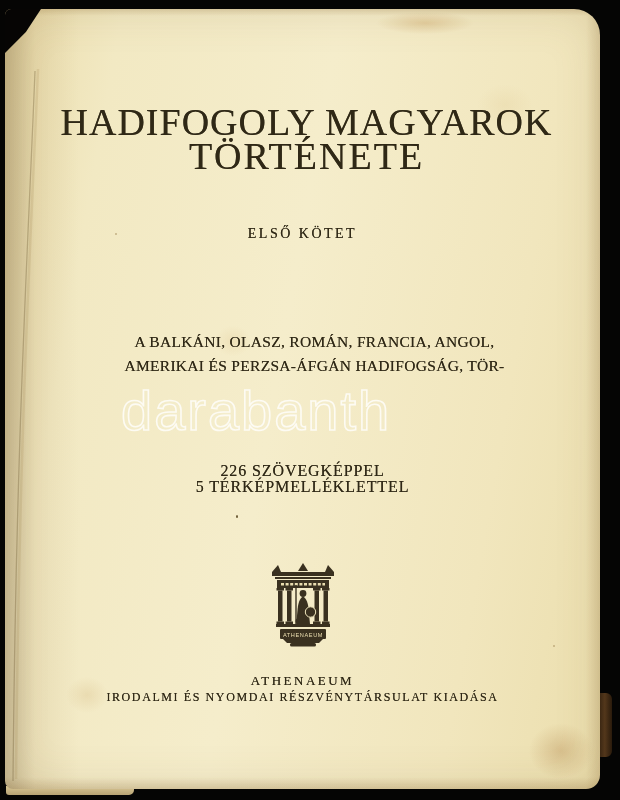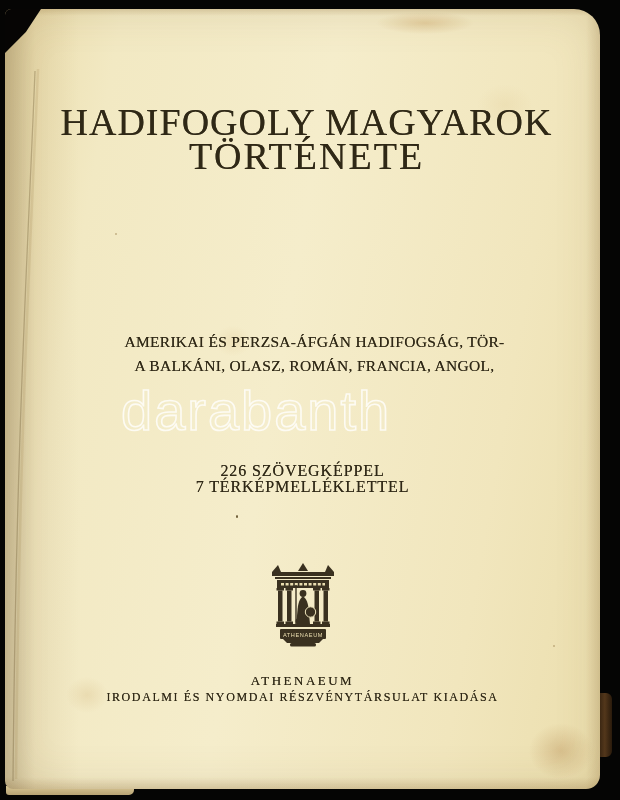--- a/index.html
+++ b/index.html
@@ -76,29 +76,30 @@
 <div class="photo">
 
   <div class="cover-edge"></div>
   <div class="under-page"></div>
 
   <div class="page">
 
     <div class="centered ink title-line1">HADIFOGOLY MAGYAROK</div>
     <div class="centered ink title-line2">TÖRTÉNETE</div>
 
+    <div class="centered ink volume">ELSŐ KÖTET</div>
 
     <div class="centered ink subtitle">
+      <div>A BALKÁNI, OLASZ, ROMÁN, FRANCIA, ANGOL,</div>
       <div>AMERIKAI ÉS PERZSA-ÁFGÁN HADIFOGSÁG, TÖR-</div>
-      <div>A BALKÁNI, OLASZ, ROMÁN, FRANCIA, ANGOL,</div>
     </div>
 
     <div class="centered ink contents">
       <div>226 SZÖVEGKÉPPEL</div>
-      <div>7 TÉRKÉPMELLÉKLETTEL</div>
+      <div>5 TÉRKÉPMELLÉKLETTEL</div>
     </div>
 
     <div class="speck speck-1"></div>
     <div class="speck speck-2"></div>
     <div class="speck speck-3"></div>
 
     <div class="emblem-wrap">
       <svg width="66" height="86" viewBox="0 0 66 86">
         <g fill="#3a3120" stroke="none">
 

